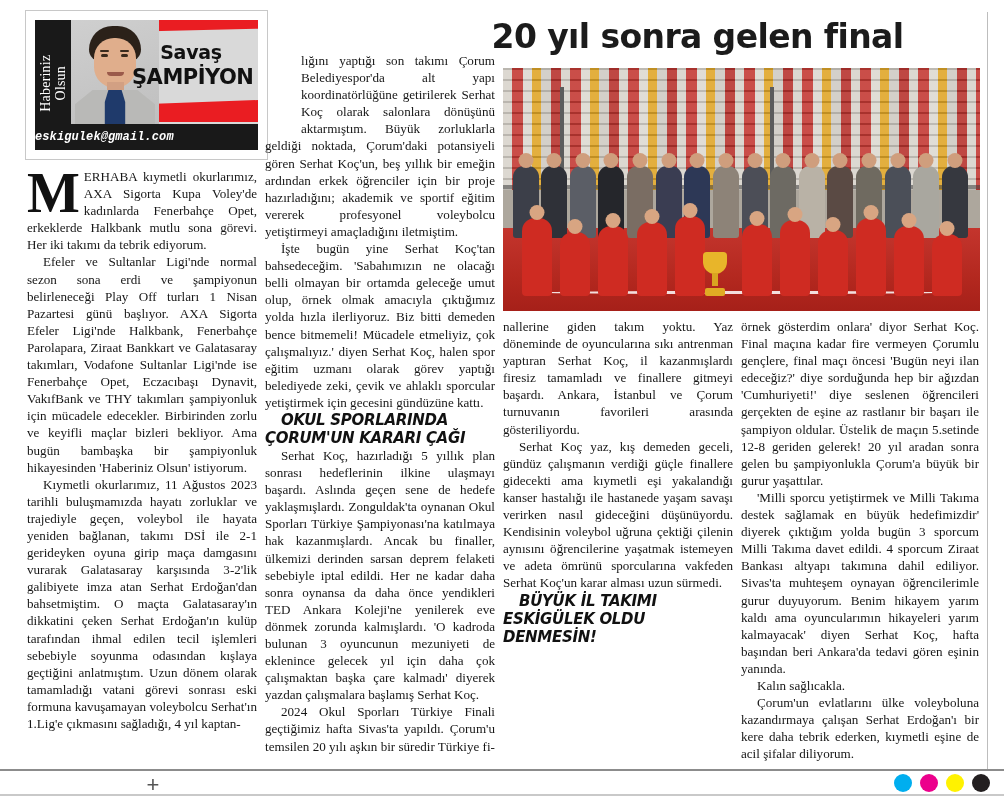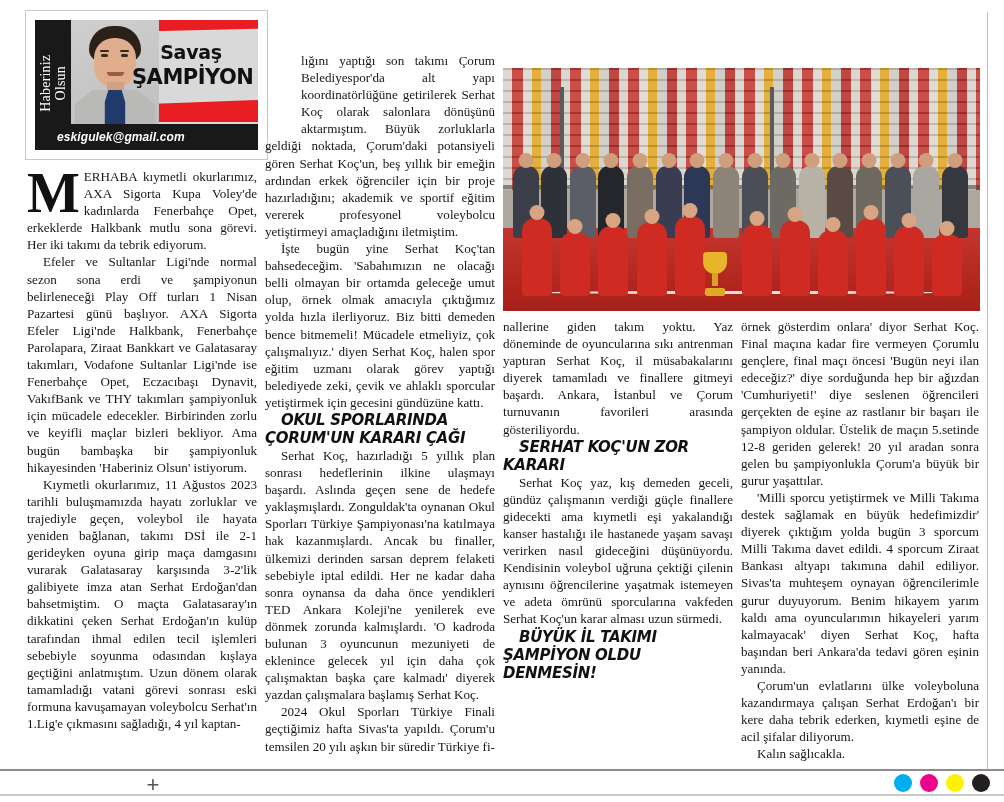--- a/index.html
+++ b/index.html
@@ -185,25 +185,24 @@
     bottom: 0;
     width: 100%;
     height: 26px;
     background: #191919;
     z-index: 4;
     display: flex;
     align-items: center;
   }
   #email-text {
     color: #ffffff;
-    font-family: Liberation Sans, sans-serif;
+    font-family: Liberation Mono, monospace;
     font-style: italic;
     font-weight: bold;
     font-size: 12px;
-    padding-left: 22px;
     letter-spacing: 0.1px;
   }
 
   
   #headline {
     position: absolute;
     left: 410px;
     top: 18px;
     width: 575px;
     text-align: center;
@@ -488,20 +487,21 @@
         <div id="author-last">ŞAMPİYON</div>
       </div>
 
       <div id="email-bar">
         <span id="email-text">eskigulek@gmail.com</span>
       </div>
 
     </div>
   </div>
 
+  <div id="headline">20 yıl sonra gelen final</div>
 
   <div id="photo">
     <div class="ph-seats"></div>
     <div class="ph-seats-rows"></div>
     <div class="ph-post" style="left:12%"></div>
     <div class="ph-post" style="left:56%"></div>
     <div class="ph-rail"></div>
     <div class="ph-wall"></div>
     <div class="ph-floor"></div>
     <div class="ph-floor-line"></div>
@@ -612,31 +612,30 @@
     <p class="noindent">
       <span id="col2-shape"></span><span>lığını yaptığı son takımı Çorum Belediyespor'da alt yapı koordinatörlüğüne getirilerek Serhat Koç olarak salonlara dönüşünü aktarmıştım. Büyük zorluklarla geldiği noktada, Çorum'daki potansiyeli gören Serhat Koç'un, beş yıllık bir emeğin ardından erkek öğrenciler için bir proje hazırladığını; akademik ve sportif eğitim vererek profesyonel voleybolcu yetiştirmeyi amaçladığını iletmiştim.</span>
     </p>
     <p><span>İşte bugün yine Serhat Koç'tan bahsedeceğim.   'Sabahımızın ne olacağı belli olmayan bir ortamda geleceğe umut olup, örnek olmak amacıyla çıktığımız yolda hızla ilerliyoruz. Biz bitti demeden bence bitmemeli! Mücadele etmeliyiz, çok çalışmalıyız.' diyen Serhat Koç, halen spor eğitim uzmanı olarak görev yaptığı belediyede zeki, çevik ve ahlaklı sporcular yetiştirmek için gecesini gündüzüne kattı.</span></p>
     <p class="subhead">OKUL SPORLARINDA ÇORUM'UN KARARI ÇAĞI</p>
     <p><span>Serhat Koç, hazırladığı 5 yıllık plan sonrası hedeflerinin ilkine ulaşmayı başardı. Aslında geçen sene de hedefe yaklaşmışlardı. Zonguldak'ta oynanan Okul Sporları Türkiye Şampiyonası'na katılmaya hak kazanmışlardı. Ancak bu finaller, ülkemizi derinden sarsan deprem felaketi sebebiyle iptal edildi. Her ne kadar daha sonra oynansa da daha önce yendikleri TED Ankara Koleji'ne yenilerek eve dönmek zorunda kalmışlardı. 'O kadroda bulunan 3 oyuncunun mezuniyeti de eklenince gelecek yıl için daha çok çalışmaktan başka çare kalmadı' diyerek yazdan çalışmalara başlamış Serhat Koç.</span></p>
     <p><span>2024 Okul Sporları Türkiye Finali geçtiğimiz hafta Sivas'ta yapıldı. Çorum'u temsilen 20 yılı aşkın bir süredir Türkiye fi-</span></p>
   </div>
 
   <div id="col3" class="col">
-    <p class="noindent"><span>nallerine giden takım yoktu. Yaz döneminde de oyuncularına sıkı antrenman yaptıran Serhat Koç, il müsabakalarını diyerek tamamladı ve finallere gitmeyi başardı. Ankara, İstanbul ve Çorum turnuvanın favorileri arasında gösteriliyordu.</span></p>
-    <p class="subhead">SERHAT KOÇ'UN ZOR KARARI</p>
+    <p class="noindent"><span>nallerine giden takım yoktu. Yaz döneminde de oyuncularına sıkı antrenman yaptıran Serhat Koç, il kazanmışlardı firesiz tamamladı ve finallere gitmeyi başardı. Ankara, İstanbul ve Çorum turnuvanın favorileri arasında gösteriliyordu.</span></p>
     <p><span>Serhat Koç yaz, kış demeden geceli, gündüz çalışmanın verdiği güçle finallere gidecekti ama kıymetli eşi yakalandığı kanser hastalığı ile hastanede yaşam savaşı verirken nasıl gideceğini düşünüyordu. Kendisinin voleybol uğruna çektiği çilenin aynısını öğrencilerine yaşatmak istemeyen ve adeta ömrünü sporcularına vakfeden Serhat Koç'un karar alması uzun sürmedi.</span></p>
-    <p class="subhead">BÜYÜK İL TAKIMI ŞAMPİYON OLDU DENMESİN!</p>
+    <p class="subhead">BÜYÜK İL TAKIMI ESKİGÜLEK OLDU DENMESİN!</p>
   </div>
 
   <div id="col4" class="col">
     <p class="noindent"><span>örnek gösterdim onlara' diyor Serhat Koç. Final maçına kadar fire vermeyen Çorumlu gençlere, final maçı öncesi 'Bugün neyi ilan edeceğiz?' diye sorduğunda hep bir ağızdan 'Cumhuriyeti!' diye seslenen öğrencileri gerçekten de eşine az rastlanır bir başarı ile şampiyon oldular. Üstelik de maçın 5.setinde 12-8 geriden gelerek! 20 yıl aradan sonra gelen bu şampiyonlukla Çorum'a büyük bir gurur yaşattılar.</span></p>
     <p><span>'Milli sporcu yetiştirmek ve Milli Takıma destek sağlamak en büyük hedefimizdir' diyerek çıktığım yolda bugün 3 sporcum Milli Takıma davet edildi. 4 sporcum Ziraat Bankası altyapı takımına dahil ediliyor. Sivas'ta muhteşem oynayan öğrencilerimle gurur duyuyorum. Benim hikayem yarım kaldı ama oyuncularımın hikayeleri yarım kalmayacak' diyen Serhat Koç, hafta başından beri Ankara'da tedavi gören eşinin yanında.</span></p>
+    <p><span>Kalın sağlıcakla.</span></p>
     <p><span>Çorum'un evlatlarını ülke voleyboluna kazandırmaya çalışan Serhat Erdoğan'ı bir kere daha tebrik ederken, kıymetli eşine de acil şifalar diliyorum.</span></p>
-    <p><span>Kalın sağlıcakla.</span></p>
   </div>
 
   <div id="right-edge-rule"></div>
   <div id="bottom-rule-a"></div>
   <div id="bottom-rule-b"></div>
   <div id="crop-mark">+</div>
 
   <div id="reg-dots">
     <div class="reg-dot" style="background: rgb(0, 174, 239);"></div>
     <div class="reg-dot" style="background: rgb(236, 0, 140);"></div>

